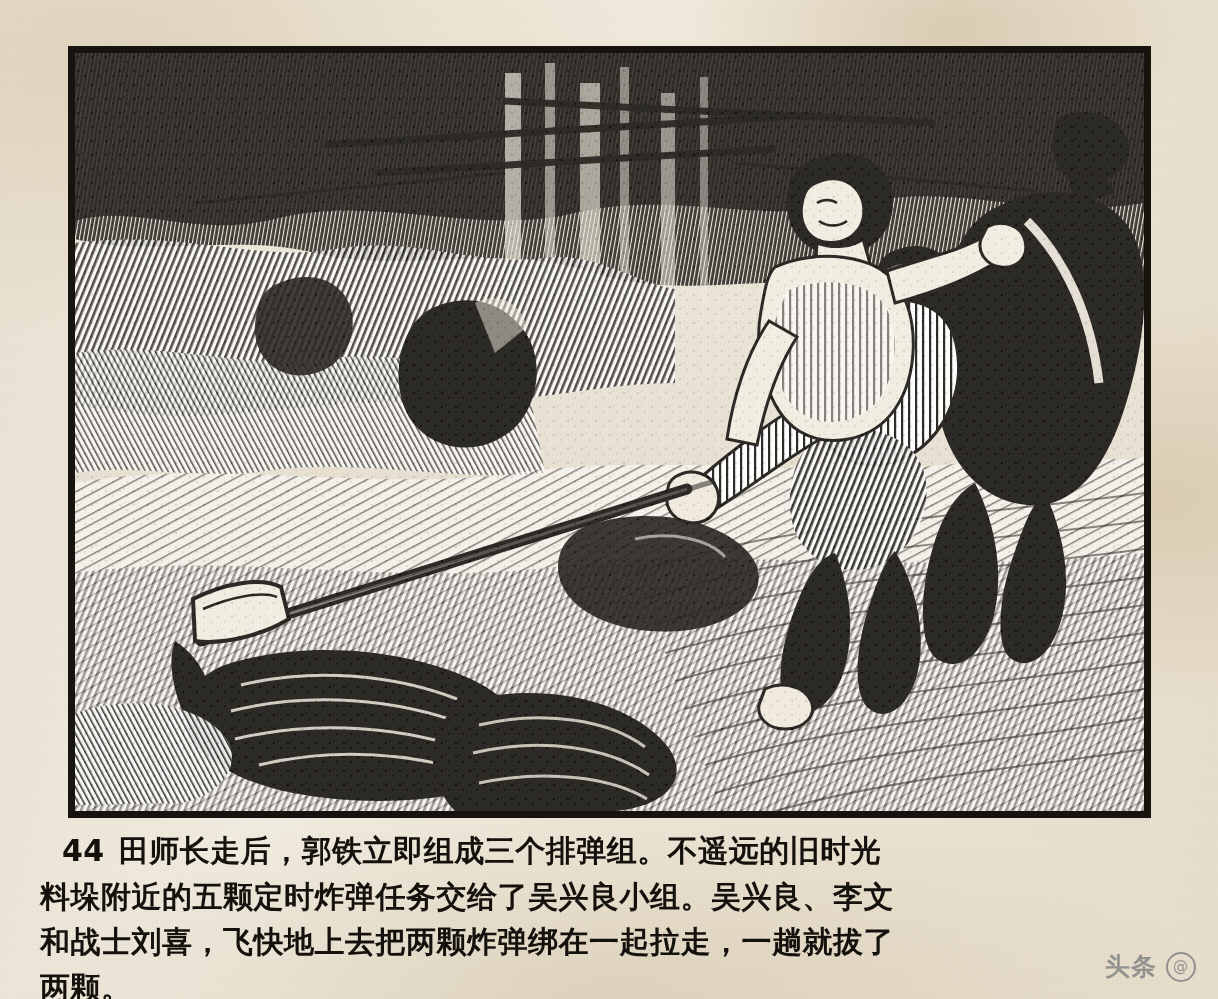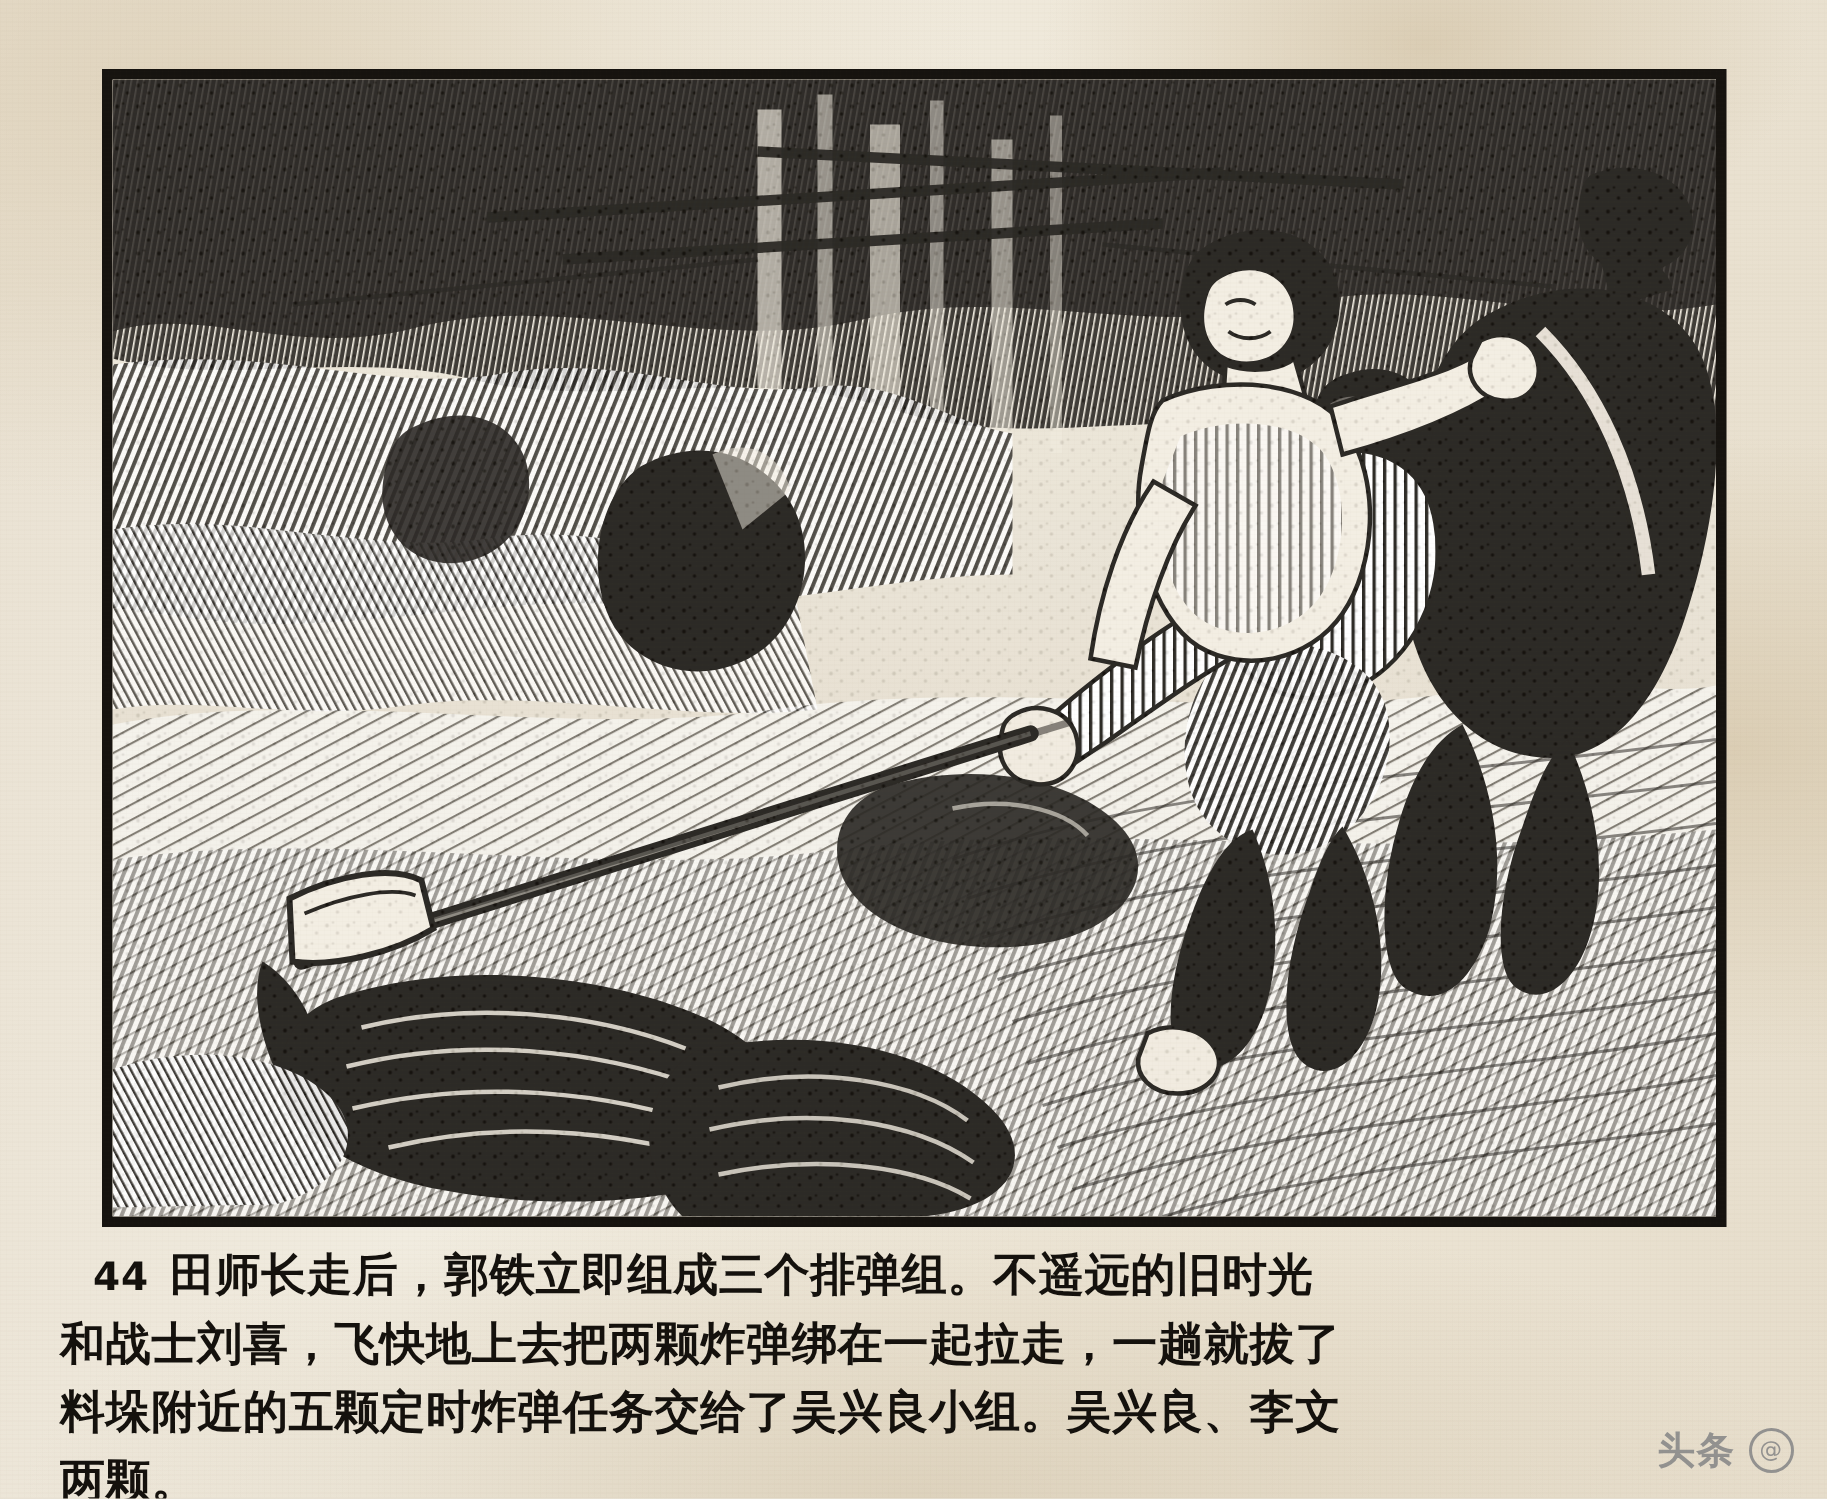--- a/index.html
+++ b/index.html
@@ -65,21 +65,21 @@
     font-family: "DejaVu Sans", sans-serif;
     font-size: 30px;
     line-height: 1.52;
     letter-spacing: .5px;
     font-weight: 700;
     text-align: justify;
   }
   .caption .num {
     font-family: "DejaVu Sans", sans-serif;
     font-weight: 700;
-    font-size: 26px;
+    font-size: 30px;
     padding-left: 22px;
     padding-right: 14px;
   }
   .cap-line { white-space: pre-wrap; }
 
   
   .watermark {
     position: absolute;
     right: 22px;
     bottom: 16px;
@@ -295,22 +295,22 @@
         <path d="M560,486 C596,478 634,486 650,504" fill="none" stroke="#efe9dc" stroke-width="3" opacity="0.6"></path>
 
         <rect x="0" y="0" width="1069" height="758" fill="url(#speck)" opacity="0.10"></rect>
       </g>
     </svg>
   </div>
 </div>
 
 <div class="caption">
   <div class="cap-line"><span class="num">44</span><span>田师长走后，郭铁立即组成三个排弹组。不遥远的旧时光</span></div>
+  <div class="cap-line">料垛附近的五颗定时炸弹任务交给了吴兴良小组。吴兴良、李文</div>
   <div class="cap-line">和战士刘喜，飞快地上去把两颗炸弹绑在一起拉走，一趟就拔了</div>
-  <div class="cap-line">料垛附近的五颗定时炸弹任务交给了吴兴良小组。吴兴良、李文</div>
   <div class="cap-line">两颗。</div>
 </div>
 
 <div class="watermark">
   <span class="wm-logo">头条</span>
   <span class="wm-mark">@</span>
 </div>
 
 <div class="grain"></div>
 

